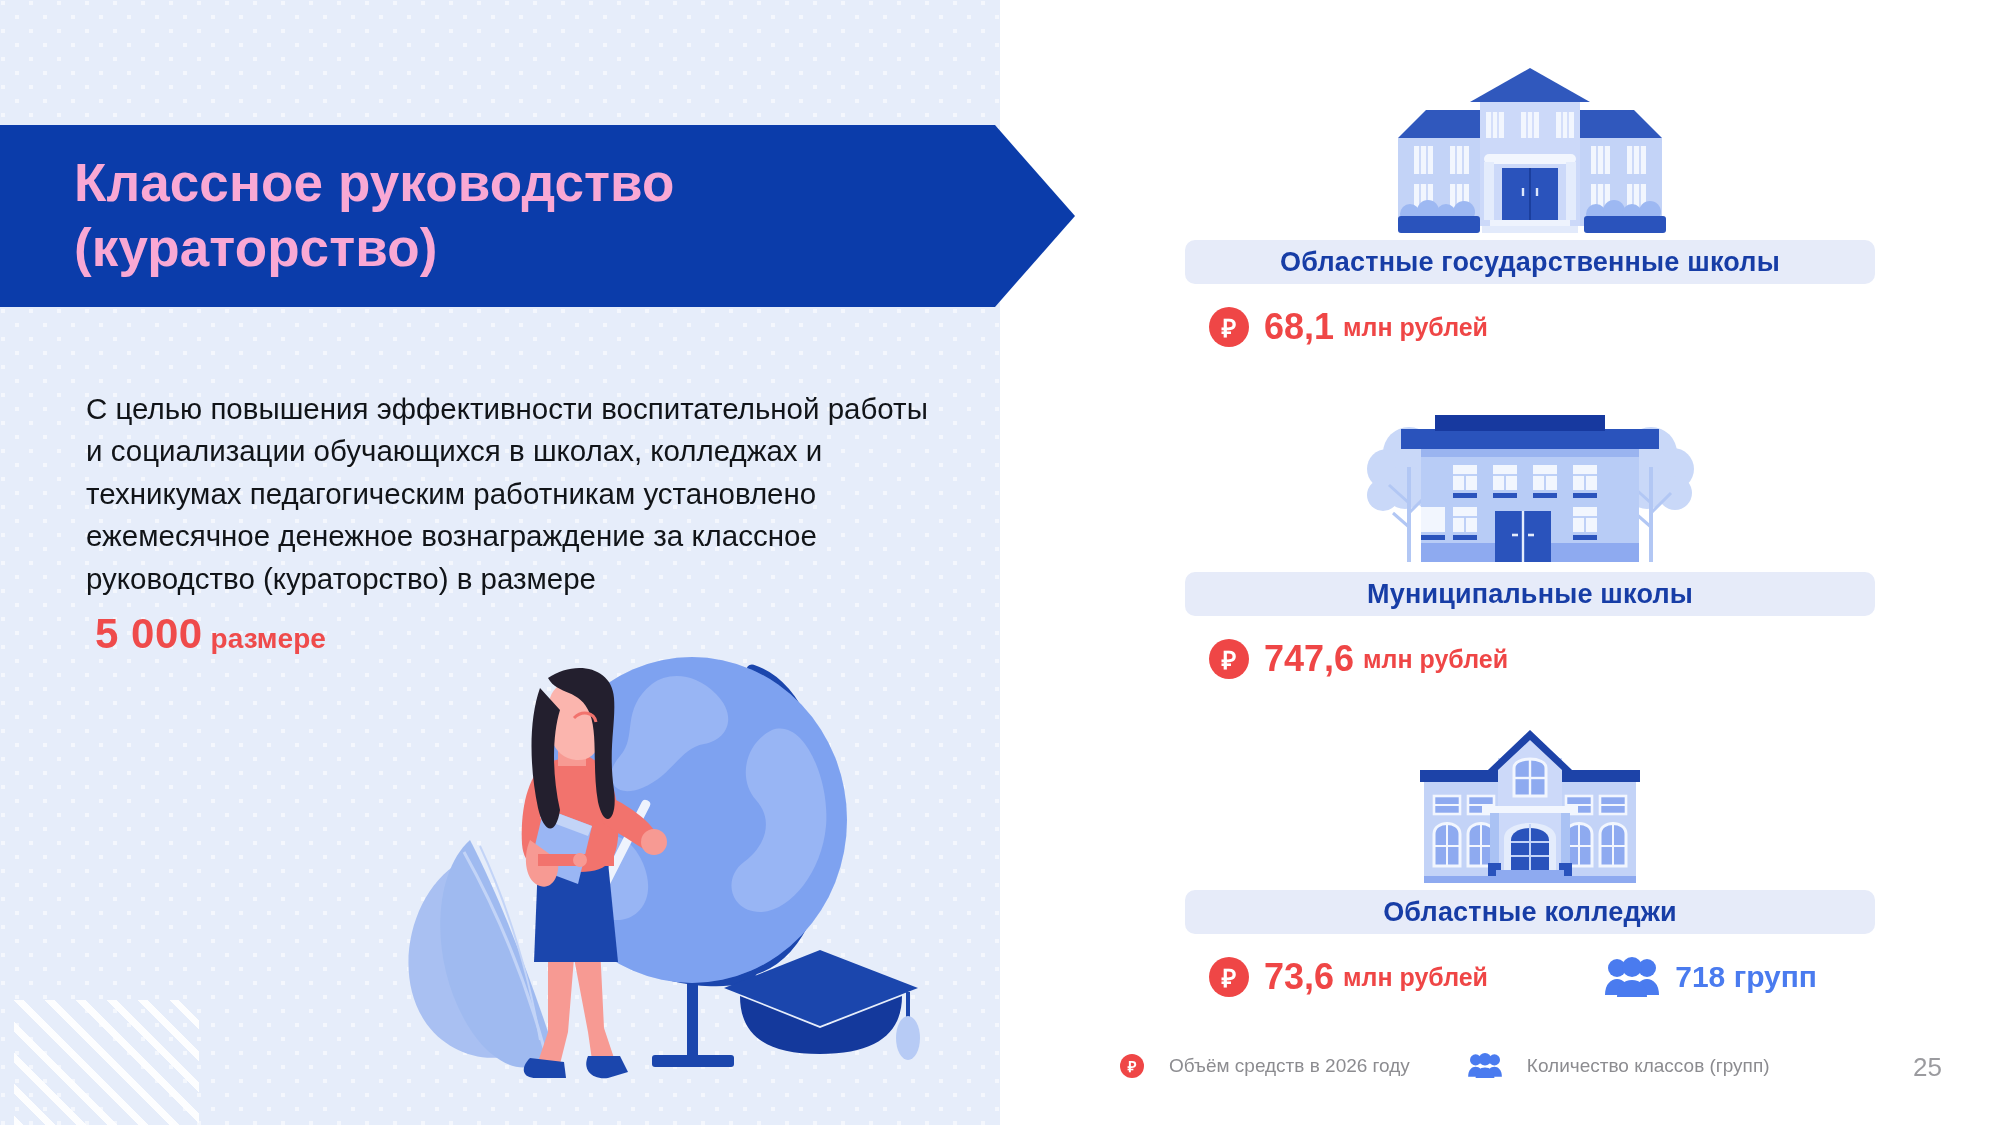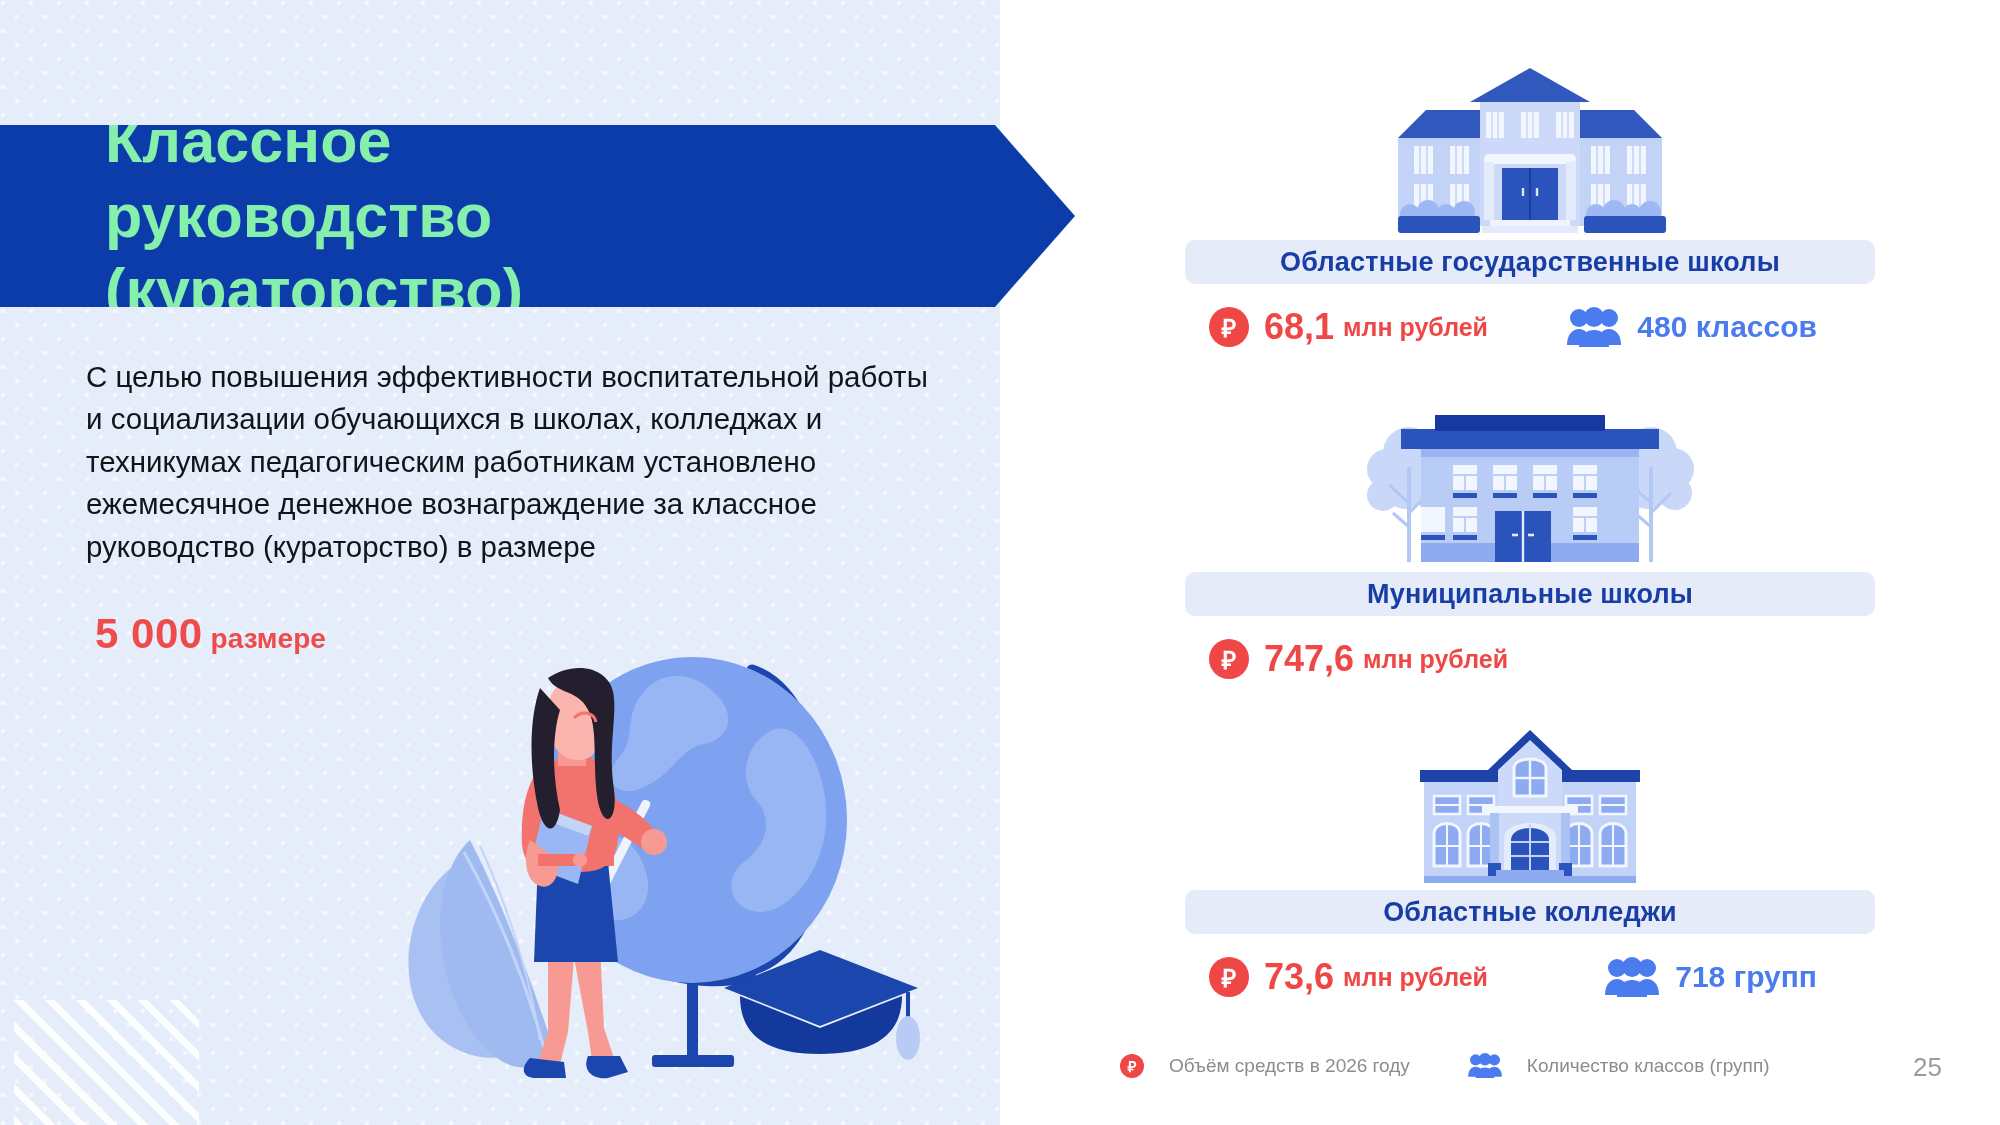--- a/index.html
+++ b/index.html
@@ -52,34 +52,34 @@
     left: 0;
     top: 125px;
     width: 1075px;
     height: 182px;
     background: #0b3caa;
     clip-path: polygon(0 0, calc(100% - 80px) 0, 100% 50%, calc(100% - 80px) 100%, 0 100%);
     display: flex;
     align-items: center;
   }
   .title-text {
-    color: #86efac;
-    font-size: 61px;
+    color: #f9a8d4;
+    font-size: 53px;
     font-weight: bold;
     line-height: 1.22;
-    margin-left: 105px;
+    margin-left: 74px;
     max-width: 640px;
     letter-spacing: .1px;
   }
 
   
   .body-copy {
     position: absolute;
     left: 86px;
-    top: 356px;
+    top: 388px;
     width: 860px;
     font-size: 29.5px;
     line-height: 1.44;
     color: #111418;
   }
   .amount-line {
     position: absolute;
     left: 95px;
     top: 610px;
     display: flex;
@@ -383,31 +383,20 @@
     </div>
     <div class="card-pill">
       <span class="card-pill-label">Областные государственные школы</span>
     </div>
     <div class="card-stats">
       <div class="stat stat-money">
         <span class="ruble-badge">₽</span>
         <span class="money-value">68,1</span>
         <span class="money-unit">млн рублей</span>
       </div>
-      <div class="stat stat-count">
-        <svg class="people-icon" width="54" height="40" viewBox="0 0 54 40" aria-hidden="true">
-          <circle cx="12" cy="11" r="9" fill="#4a7bef"></circle>
-          <circle cx="42" cy="11" r="9" fill="#4a7bef"></circle>
-          <path d="M0 38 C 0 27, 6 22, 12 22 C 18 22, 24 27, 24 38 Z" fill="#4a7bef"></path>
-          <path d="M30 38 C 30 27, 36 22, 42 22 C 48 22, 54 27, 54 38 Z" fill="#4a7bef"></path>
-          <circle cx="27" cy="10" r="10" fill="#4a7bef"></circle>
-          <path d="M12 40 C 12 28, 19 23, 27 23 C 35 23, 42 28, 42 40 Z" fill="#4a7bef"></path>
-        </svg>
-        <span class="count-text">480 классов</span>
-      </div>
     </div>
   </div>
 
   <div class="card card-2">
     <div class="card-art">
       <svg viewBox="0 0 330 165" width="330" height="165" aria-hidden="true">
 
         <g fill="#c9d8f8">
           <circle cx="44" cy="46" r="26"></circle>
             <circle cx="22" cy="62" r="20"></circle>

